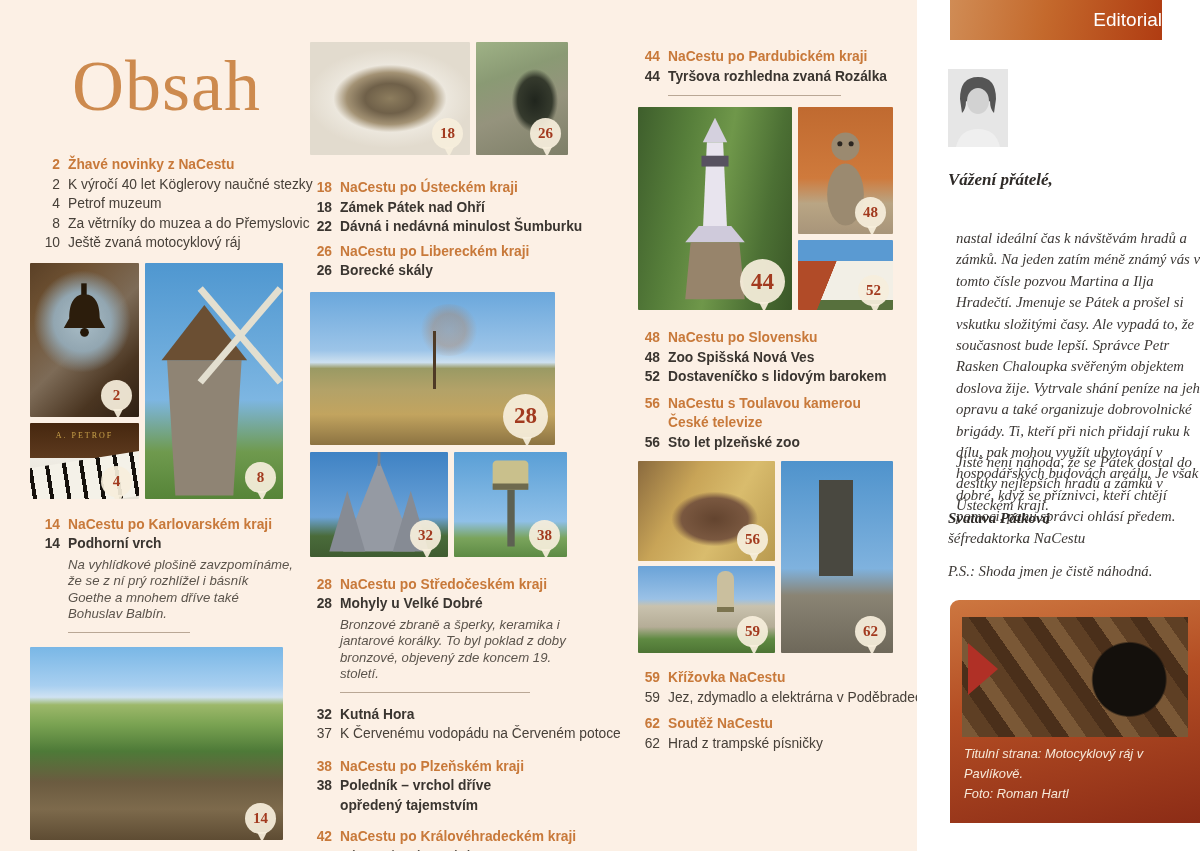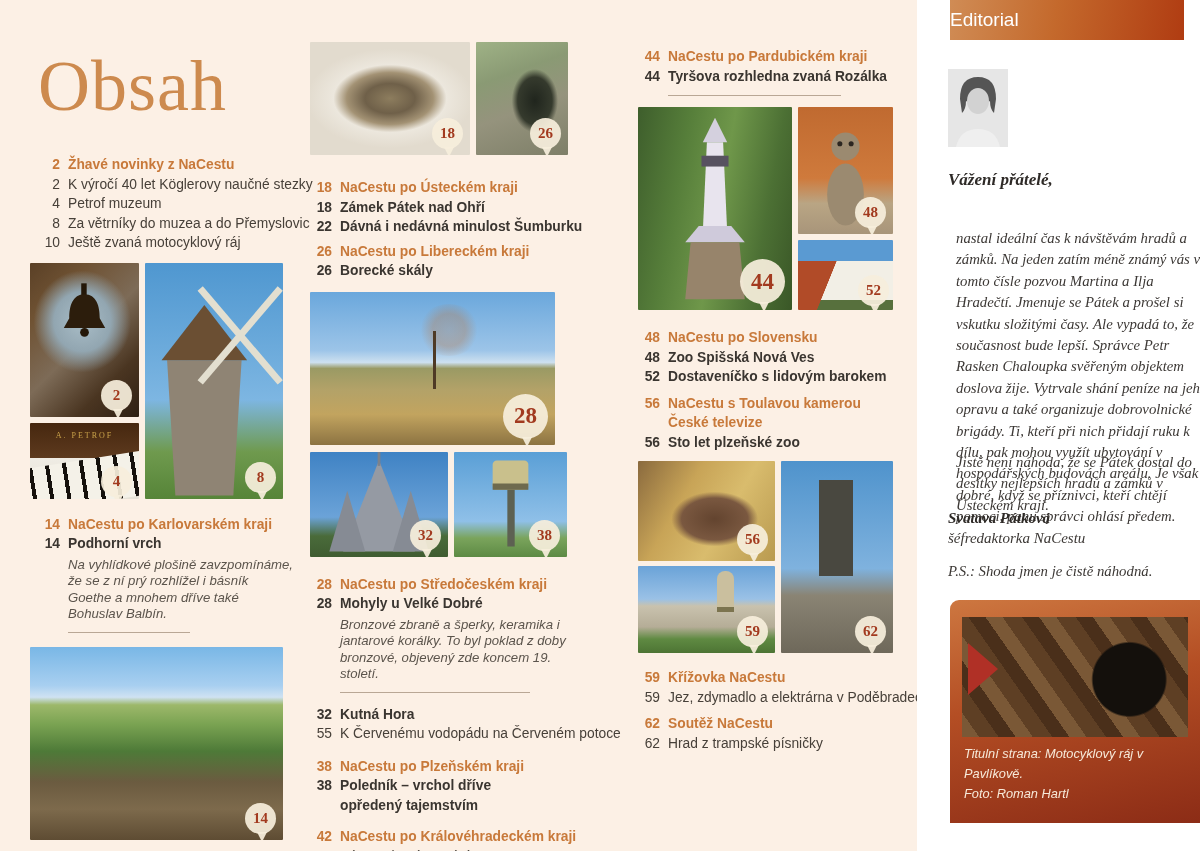--- a/index.html
+++ b/index.html
@@ -12,21 +12,21 @@
   .page{position:absolute;inset:0;}
 
   
   .col{position:absolute;top:40px;}
   #col1{left:38px;width:257px;}
   #col2{left:310px;width:258px;top:42px;}
   #col3{left:638px;width:255px;}
 
   .obsah{
     font-family:"Liberation Serif",serif;font-weight:normal;
-    font-size:72px;line-height:92px;margin:0;color:#cd8a4e;letter-spacing:1px;
+    font-size:72px;line-height:92px;margin:0;color:#cd8a4e;letter-spacing:1px;text-align:center;
   }
 
   .sec{margin:0;}
   .row{display:flex;align-items:flex-start;line-height:19.5px;font-size:13.8px;color:#474039;}
   .row .num{width:22px;text-align:right;flex:none;margin-right:8px;}
   .row .txt{white-space:nowrap;}
   .row .txt.prewrap{white-space:pre-line;}
   .row.head{color:#c8793a;font-weight:bold;}
   .row.b{font-weight:bold;color:#3a3530;}
   .note{
@@ -90,23 +90,23 @@
   #ph-zoo59{background:linear-gradient(#6aa3d8 0%,#9ac1e6 38%,#c9c2ae 46%,#b5ad97 70%,#5f8a42 84%,#4d7434 100%);}
   #ph-zoo59::after{content:"";position:absolute;left:58%;top:6%;width:17px;height:36px;
     background:#cabf9e;border-radius:8px 8px 0 0;border-bottom:5px solid #7c744f;}
   #ph-ruins{background:linear-gradient(#4f93cc 0%,#7fb2de 56%,#8a8474 70%,#6e685a 100%);}
   #ph-ruins::after{content:"";position:absolute;left:34%;top:10%;width:34px;height:96px;background:#494840;}
   .svgph{position:absolute;inset:0;width:100%;height:100%;}
 
   
   .rightpanel{position:absolute;left:917px;top:0;width:283px;height:851px;background:#ffffff;}
   .ed-bar{
-    position:absolute;left:33px;top:0;width:234px;height:40px;
+    position:absolute;left:33px;top:0;width:212px;height:40px;
     background:linear-gradient(100deg,#d08c55 0%,#c4692c 45%,#b03c12 100%);
-    color:#ffffff;display:flex;align-items:center;justify-content:flex-start;font-size:19px;
+    color:#ffffff;display:flex;align-items:center;justify-content:flex-end;font-size:19px;
   }
   .portrait{position:absolute;left:31px;top:69px;width:60px;height:78px;background:#e9e9e9;overflow:hidden;}
   .ed-greeting{position:absolute;left:31px;top:170px;font-family:"Liberation Serif",serif;
     font-style:italic;font-weight:bold;font-size:17px;color:#2e2a27;}
   .ed-p{position:absolute;left:31px;width:252px;font-family:"Liberation Serif",serif;
     font-style:italic;font-size:14.8px;line-height:21.4px;color:#3c3835;margin:8px;}
   .ed-sig{position:absolute;left:31px;top:510px;font-family:"Liberation Serif",serif;
     font-style:italic;font-weight:bold;font-size:15px;color:#2e2a27;}
   .ed-role{position:absolute;left:31px;top:530px;font-family:"Liberation Serif",serif;
     font-style:italic;font-size:15px;color:#3c3835;}
@@ -293,21 +293,21 @@
         <span class="num">28</span>
         <span class="txt">Mohyly u Velké Dobré</span>
       </div>
       <div class="note">Bronzové zbraně a šperky, keramika i jantarové korálky. To byl poklad z doby bronzové, objevený zde koncem 19. století.</div>
       <hr class="noterule" style="width:190px">
       <div class="row b" style="margin-top:12px">
         <span class="num">32</span>
         <span class="txt">Kutná Hora</span>
       </div>
       <div class="row">
-        <span class="num">55</span>
+        <span class="num">37</span>
         <span class="txt">K Červenému vodopádu na Červeném potoce</span>
       </div>
     </div>
 
     <div class="sec" style="margin-top:13px">
       <div class="row head">
         <span class="num">38</span>
         <span class="txt">NaCestu po Plzeňském kraji</span>
       </div>
       <div class="row b">

